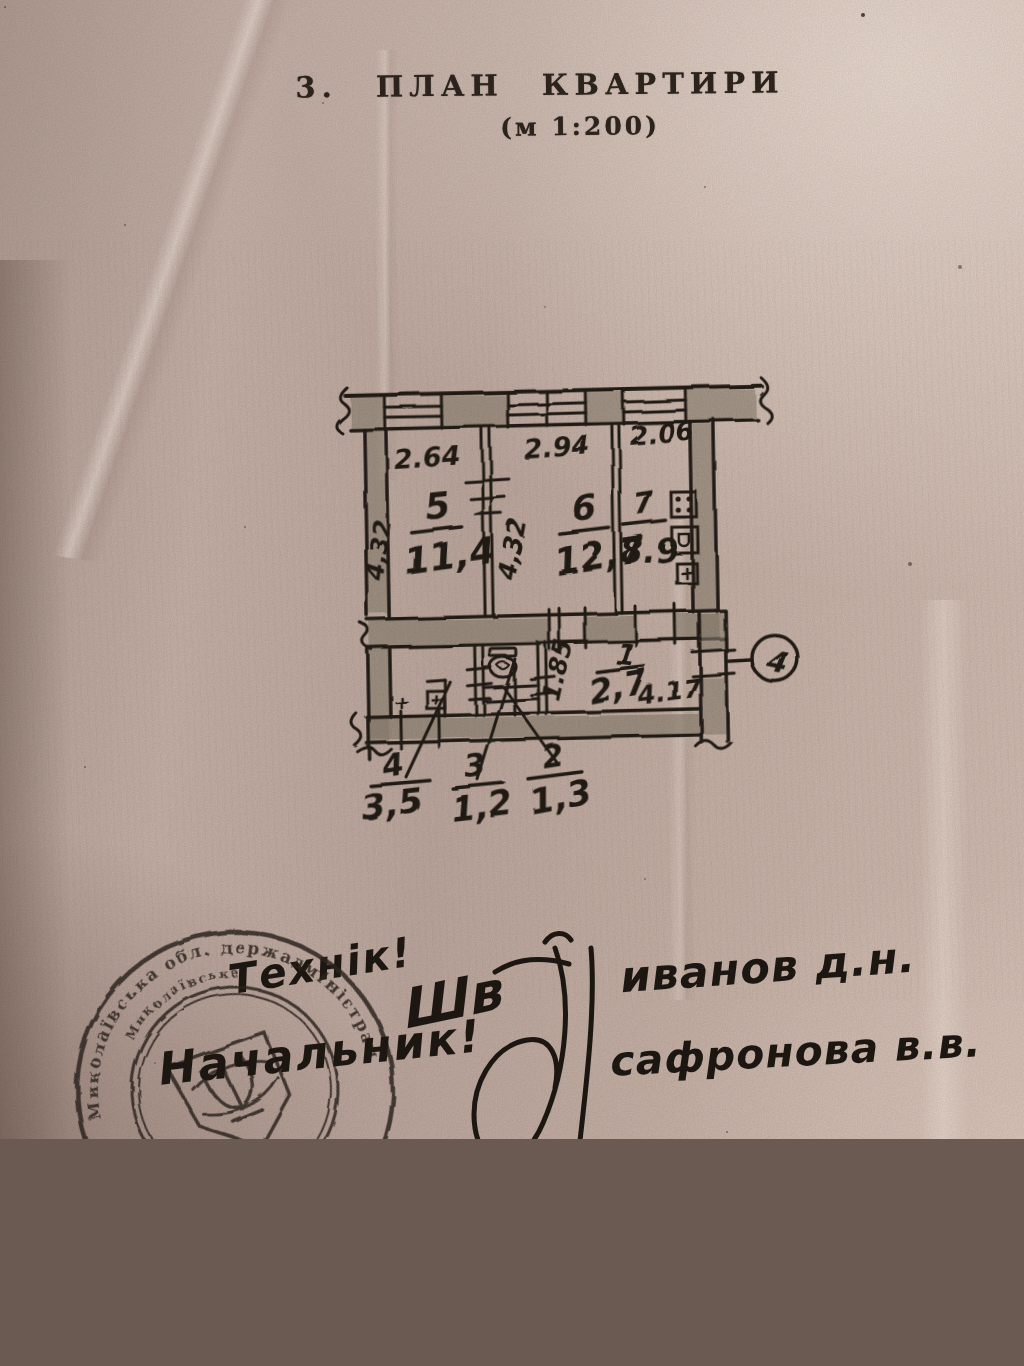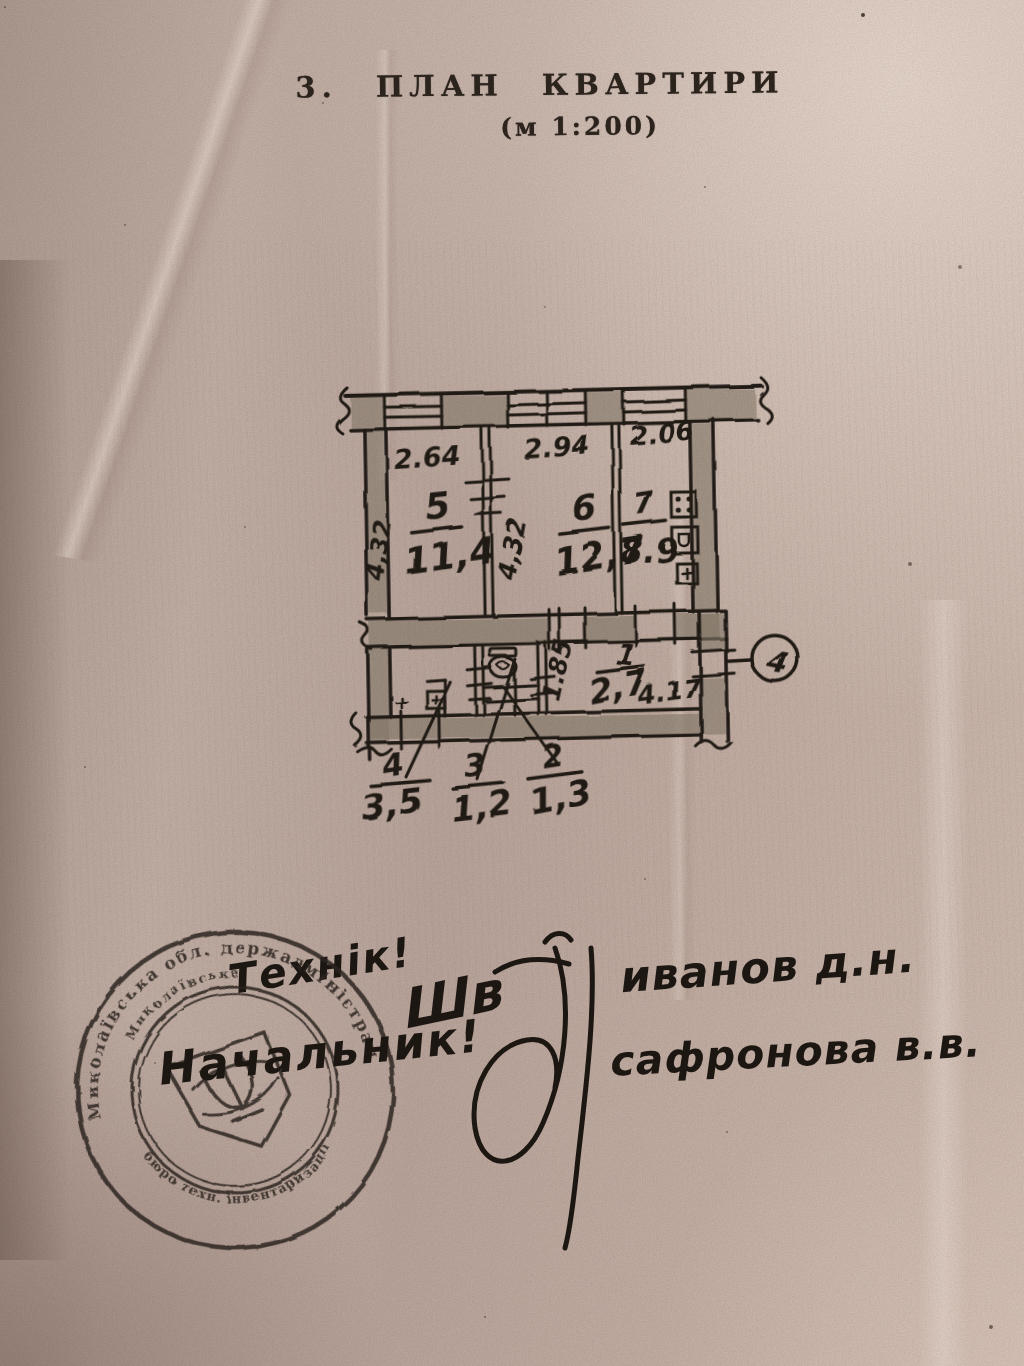--- a/index.html
+++ b/index.html
@@ -1,17 +1,17 @@
 <!DOCTYPE html>
 <html><head>
 <meta charset="utf-8">
 <style>
   html,body{margin:0;padding:0;}
   body{width:1024px;height:1366px;overflow:hidden;background:#6b5a52;font-family:"DejaVu Sans",sans-serif;}
-  .photo{position:relative;width:1024px;height:1366px;overflow:hidden;
+  .photo{position:relative;width:1024px;height:1139px;overflow:hidden;
     background:
       radial-gradient(130% 100% at 88% 6%, rgba(238,224,215,.95) 0%, rgba(238,224,215,0) 46%),
       radial-gradient(90% 70% at 0% 102%, rgba(112,88,80,.5) 0%, rgba(112,88,80,0) 42%),
       radial-gradient(60% 40% at 100% 100%, rgba(226,206,196,.7) 0%, rgba(226,206,196,0) 60%),
       linear-gradient(97deg,#b29f96 0%,#c9b6ad 22%,#c0aca3 46%,#cab6ac 70%,#d6c3b9 100%);
   }
   .crease{position:absolute;pointer-events:none;}
   .crease.c1{left:40px;top:-30px;width:260px;height:600px;transform:rotate(9deg);
     background:linear-gradient(100deg, transparent 45%, rgba(242,231,223,.55) 49%, rgba(140,115,104,.18) 53%, transparent 58%);}
   .crease.c2{left:362px;top:50px;width:46px;height:430px;

